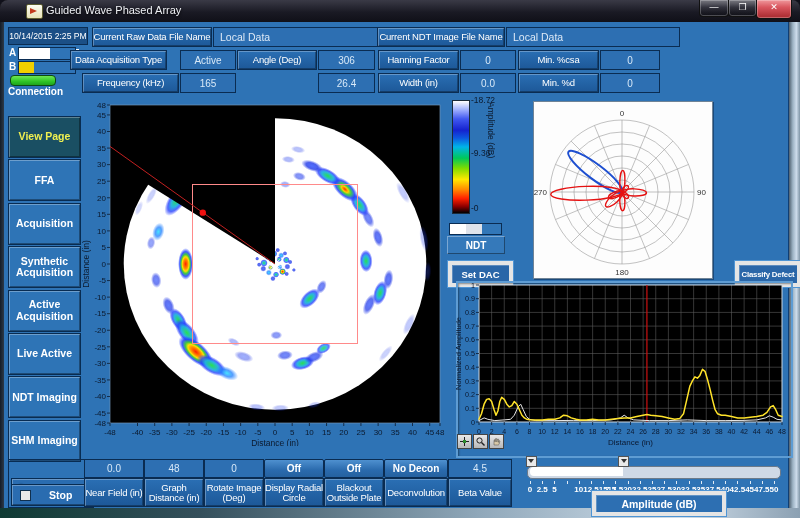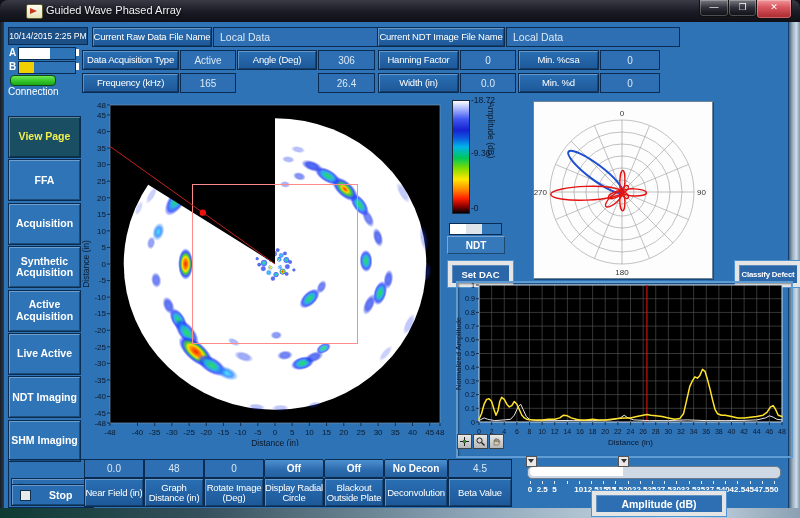--- a/index.html
+++ b/index.html
@@ -37,21 +37,21 @@
     color:#fff;font-weight:bold;font-size:9.5px;cursor:pointer;}
 
   #datetime{position:absolute;left:4px;top:5px;width:78px;height:16px;background:#1b4f86;border:1px solid #0a2c52;
     color:#fff;font-size:8.6px;display:flex;align-items:center;justify-content:center;}
   .ch-label{position:absolute;color:#fff;font-weight:bold;font-size:10px;}
   .ch-bar{position:absolute;left:14px;width:56px;height:11px;background:#2f74b7;border:1px solid #0a2c52;}
   .ch-fill{height:100%;}
   .ch-tick{position:absolute;left:72px;width:3px;height:7px;background:#fff;}
   #conn-bar{position:absolute;left:6px;top:53px;width:44px;height:9px;border-radius:4px;border:1px solid #0d4a14;
     background:linear-gradient(180deg,#6ee852,#2fc426 60%,#1fa31d);}
-  #conn-label{position:absolute;left:4px;top:64px;color:#fff;font-weight:normal;font-size:10px;}
+  #conn-label{position:absolute;left:4px;top:64px;color:#fff;font-weight:bold;font-size:10px;}
 
   #sidebar{position:absolute;left:4px;top:94px;width:71px;height:370px;}
   .side-btn{position:absolute;left:0;width:71px;height:40px;display:flex;align-items:center;justify-content:center;
     text-align:center;background:#2e74b6;border:1px solid #082c52;color:#fff;font-weight:bold;font-size:10.5px;line-height:1.1;
     box-shadow:inset 1px 1px 0 rgba(255,255,255,.3), inset -1px -1px 0 rgba(0,0,0,.35);cursor:pointer;}
   .side-btn.active{background:#1a4f63;color:#f0f050;}
 
   #ndt-image-mount{position:absolute;left:76px;top:74px;}
   #colorbar{position:absolute;left:448px;top:78px;width:16px;height:112px;border:1px solid #1a2a3a;
     background:linear-gradient(180deg,#ffffff 0%,#a9b8ff 7%,#4158f0 16%,#1522cf 26%,#0d57e0 33%,#00b4e8 41%,#00c85a 51%,#7edc00 60%,#ffe800 70%,#ff8a00 79%,#ff2100 87%,#8f0000 94%,#000000 100%);}
@@ -135,21 +135,21 @@
         <div class="side-btn" style="top: 217px;">Live Active</div>
         <div class="side-btn" style="top: 260.4px;">NDT Imaging</div>
         <div class="side-btn" style="top: 303.8px;">SHM Imaging</div>
       </div>
 
     <div class="lbl-box" style="left:88px;top:5px;width:118px;height:18px;">Current Raw Data File Name</div>
     <div class="val-box val-left" style="left:209px;top:5px;width:160px;height:18px;">Local Data</div>
     <div class="lbl-box" style="left:373px;top:5px;width:126px;height:18px;">Current NDT Image File Name</div>
     <div class="val-box val-left" style="left:502px;top:5px;width:166px;height:18px;">Local Data</div>
 
-    <div class="lbl-box" style="left:78px;top:28px;width:95px;height:18px;">Data Acquisition Type</div>
+    <div class="lbl-box" style="left:66px;top:28px;width:95px;height:18px;">Data Acquisition Type</div>
     <div class="val-box" style="left:176px;top:28px;width:54px;height:18px;">Active</div>
     <div class="lbl-box" style="left:233px;top:28px;width:78px;height:18px;">Angle (Deg)</div>
     <div class="val-box" style="left:314px;top:28px;width:55px;height:18px;">306</div>
     <div class="lbl-box" style="left:374px;top:28px;width:79px;height:18px;">Hanning Factor</div>
     <div class="val-box" style="left:456px;top:28px;width:54px;height:18px;">0</div>
     <div class="lbl-box" style="left:514px;top:28px;width:79px;height:18px;">Min. %csa</div>
     <div class="val-box" style="left:596px;top:28px;width:58px;height:18px;">0</div>
 
     <div class="lbl-box" style="left:78px;top:51px;width:95px;height:18px;">Frequency (kHz)</div>
     <div class="val-box" style="left:176px;top:51px;width:54px;height:18px;">165</div>

